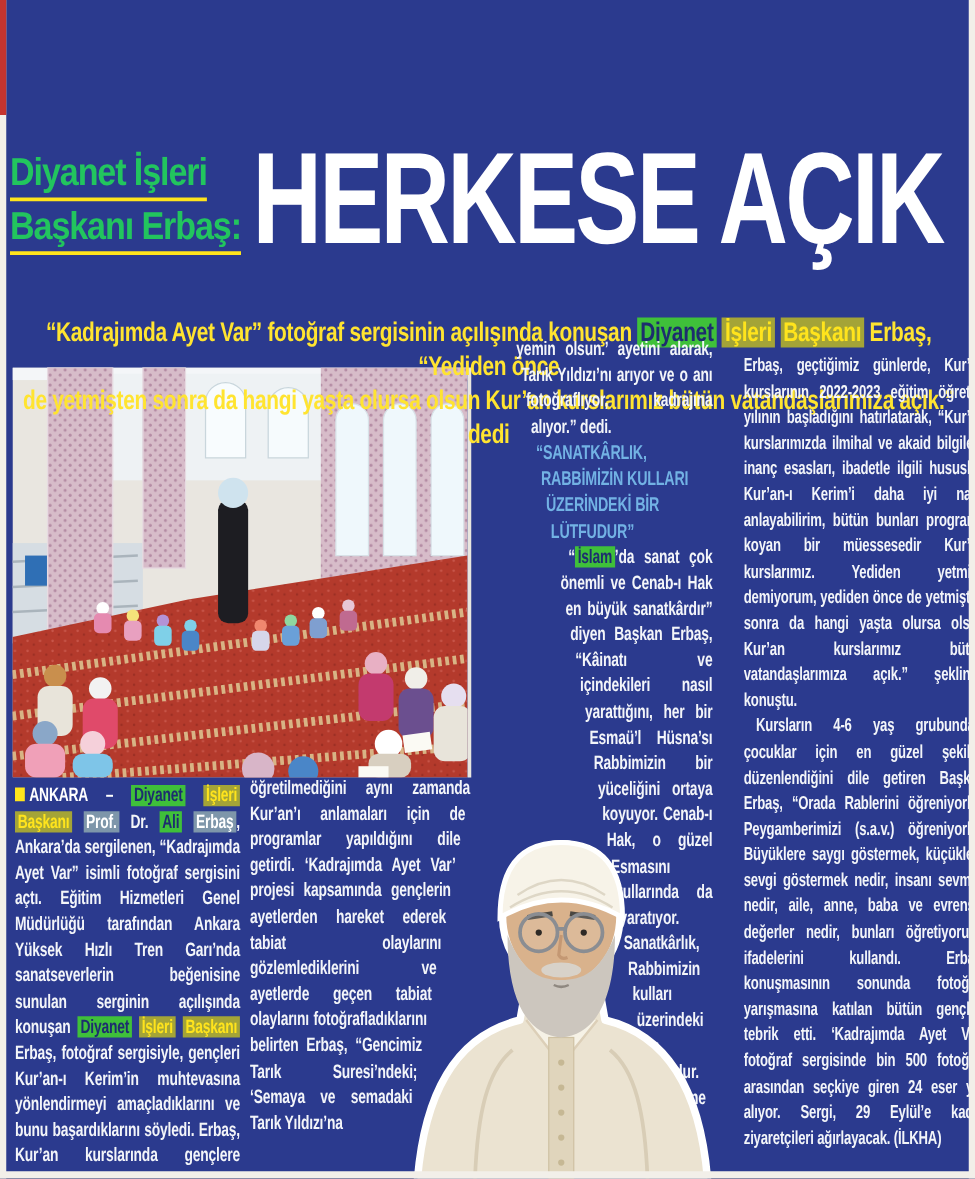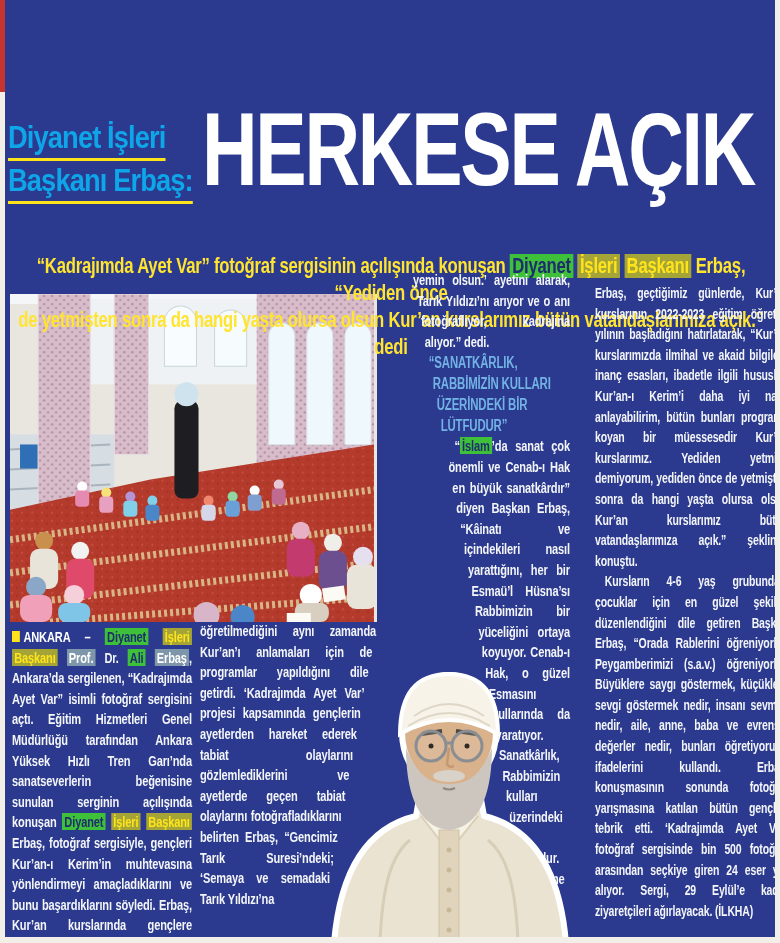--- a/index.html
+++ b/index.html
@@ -8,25 +8,25 @@
   
   .edge-left{position:absolute;left:0;top:0;width:5px;height:943px;background:#f2efe9;z-index:9;}
   .edge-right{position:absolute;right:0;top:0;width:5px;height:943px;background:#f2efe9;z-index:9;}
   .edge-bottom{position:absolute;left:0;bottom:0;width:780px;height:6px;background:#f2efe9;z-index:9;}
   .red-sliver{position:absolute;left:0;top:0;width:5px;height:92px;background:#c5342f;z-index:10;}
 
   
   .hl1{position:absolute;left:14px;top:6px;width:766px;height:102px;overflow:visible;z-index:3;}
   .hl1 .t{white-space:nowrap;font-weight:bold;font-size:104px;line-height:100px;color:#fff;
           letter-spacing:-3px;transform:scaleX(0.70);transform-origin:0 0;display:inline-block;}
-  .hl2{position:absolute;left:202px;top:98px;width:576px;height:104px;z-index:3;}
+  .hl2{position:absolute;left:202px;top:108px;width:576px;height:104px;z-index:3;}
   .hl2 .t{white-space:nowrap;font-weight:bold;font-size:104px;line-height:102px;color:#fff;
           letter-spacing:-3px;transform:scaleX(0.74);transform-origin:0 0;display:inline-block;}
   
-  .kicker{position:absolute;left:8px;top:118px;width:200px;z-index:4;color:#0ea5e9;font-weight:bold;}
+  .kicker{position:absolute;left:8px;top:118px;width:200px;z-index:4;color:#22c55e;font-weight:bold;}
   .kicker .kline{display:inline-block;white-space:nowrap;font-size:31px;line-height:40px;
           letter-spacing:-1px;border-bottom:3px solid #ffe41c;padding-bottom:0;
           transform:scaleX(0.88);transform-origin:0 0;}
   
   .lead{position:absolute;left:10px;top:211px;width:762px;height:62px;z-index:3;margin-top:42px;}
   .lead .t{width:982px;transform:scaleX(0.776);transform-origin:0 0;text-align:center;
            color:#ffe430;font-weight:bold;font-size:21.5px;line-height:27px;letter-spacing:-0.3px;}
   .hl-green{background:#3fc03a;color:#1d2d6e;padding:0 3px;}
   .hl-olive{background:#a4a437;color:#ffe41c;padding:0 3px;}
   .hl-slate{background:#7e96aa;color:#ffffff;padding:0 3px;}

